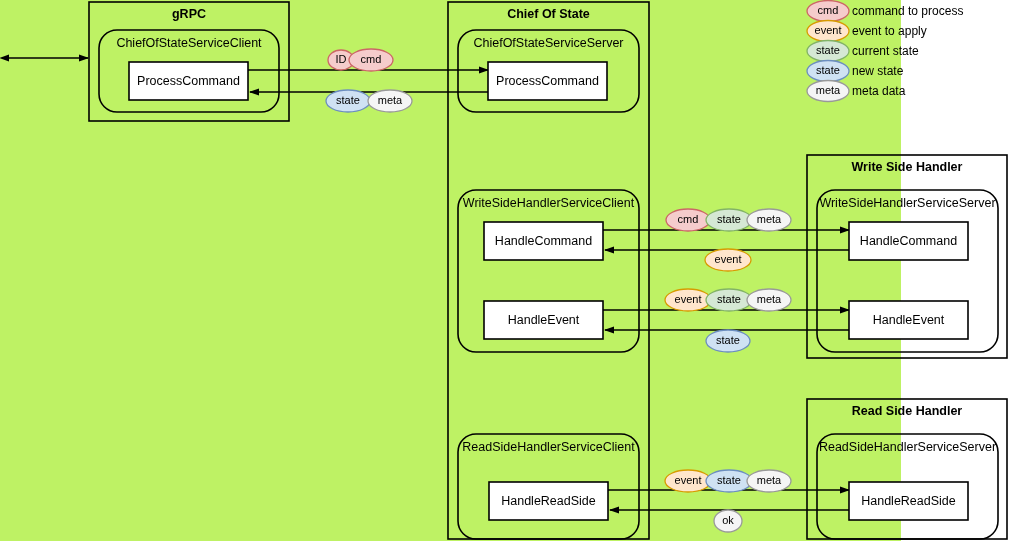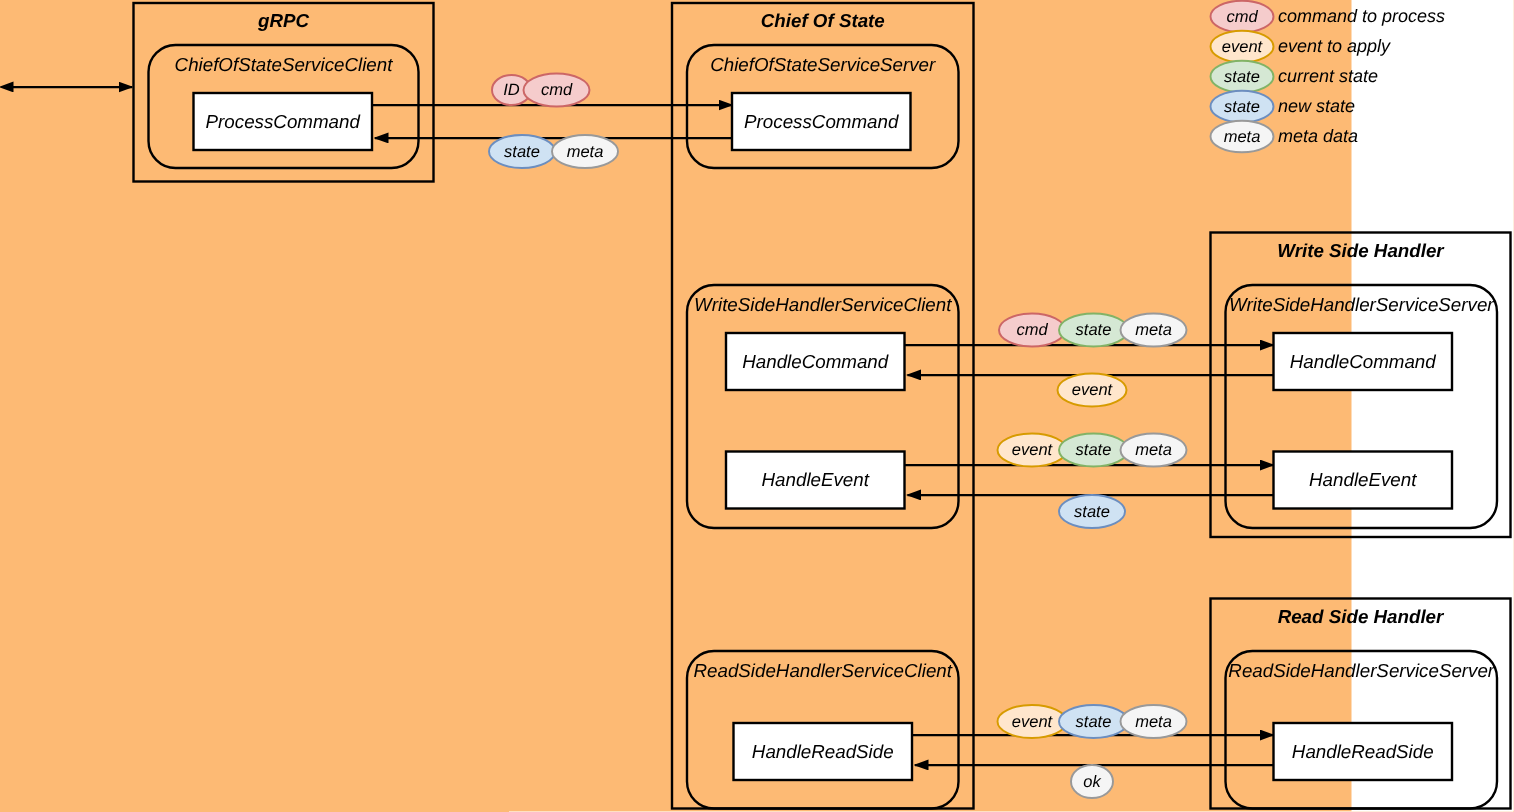--- a/index.html
+++ b/index.html
@@ -1,21 +1,21 @@
 <!DOCTYPE html>
 <html><head>
 <meta charset="utf-8">
 <style>
   html,body{margin:0;padding:0;background:#ffffff;}
   body{
     width:1009px;height:541px;
     font-family:"Liberation Sans", sans-serif;
     overflow:hidden;
   }
-  #canvas{position:relative;width:901px;height:541px;background:#fdba74;font-style:italic;}
+  #canvas{position:relative;width:901px;height:541px;background:#bef264;}
   svg#diagram{position:absolute;left:0;top:0;width:1009px;height:541px;}
   .box-outer{fill:none;stroke:#000000;stroke-width:1.6;}
   .box-round{fill:none;stroke:#000000;stroke-width:1.6;}
   .box-method{fill:#ffffff;stroke:#000000;stroke-width:1.6;}
   .flow{stroke:#000000;stroke-width:1.5;fill:none;}
   .t-title{font-family:"Liberation Sans",sans-serif;font-size:12.5px;font-weight:bold;fill:#000;text-anchor:middle;dominant-baseline:middle;}
   .t-svc{font-family:"Liberation Sans",sans-serif;font-size:12.5px;font-weight:normal;fill:#000;text-anchor:middle;dominant-baseline:middle;}
   .t-method{font-family:"Liberation Sans",sans-serif;font-size:12.5px;font-weight:normal;fill:#000;text-anchor:middle;dominant-baseline:middle;}
   .t-pill{font-family:"Liberation Sans",sans-serif;font-size:11px;fill:#000;text-anchor:middle;dominant-baseline:middle;}
   .t-legend{font-family:"Liberation Sans",sans-serif;font-size:12px;fill:#000;text-anchor:start;dominant-baseline:middle;}

